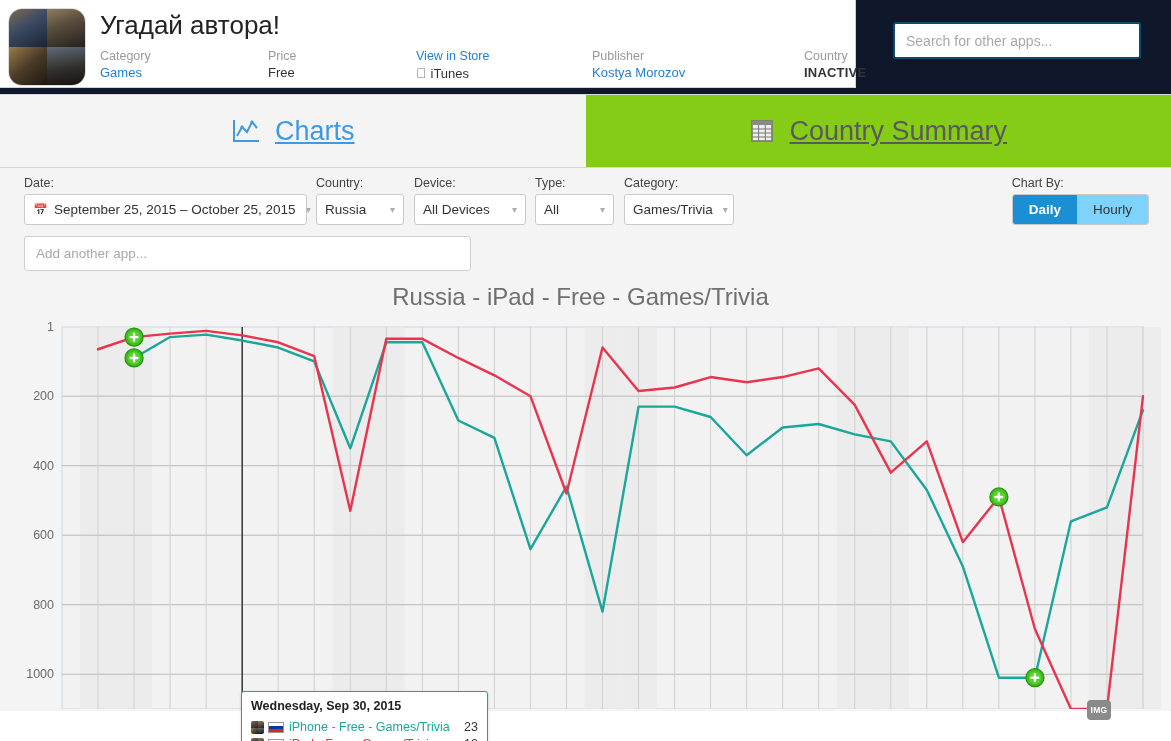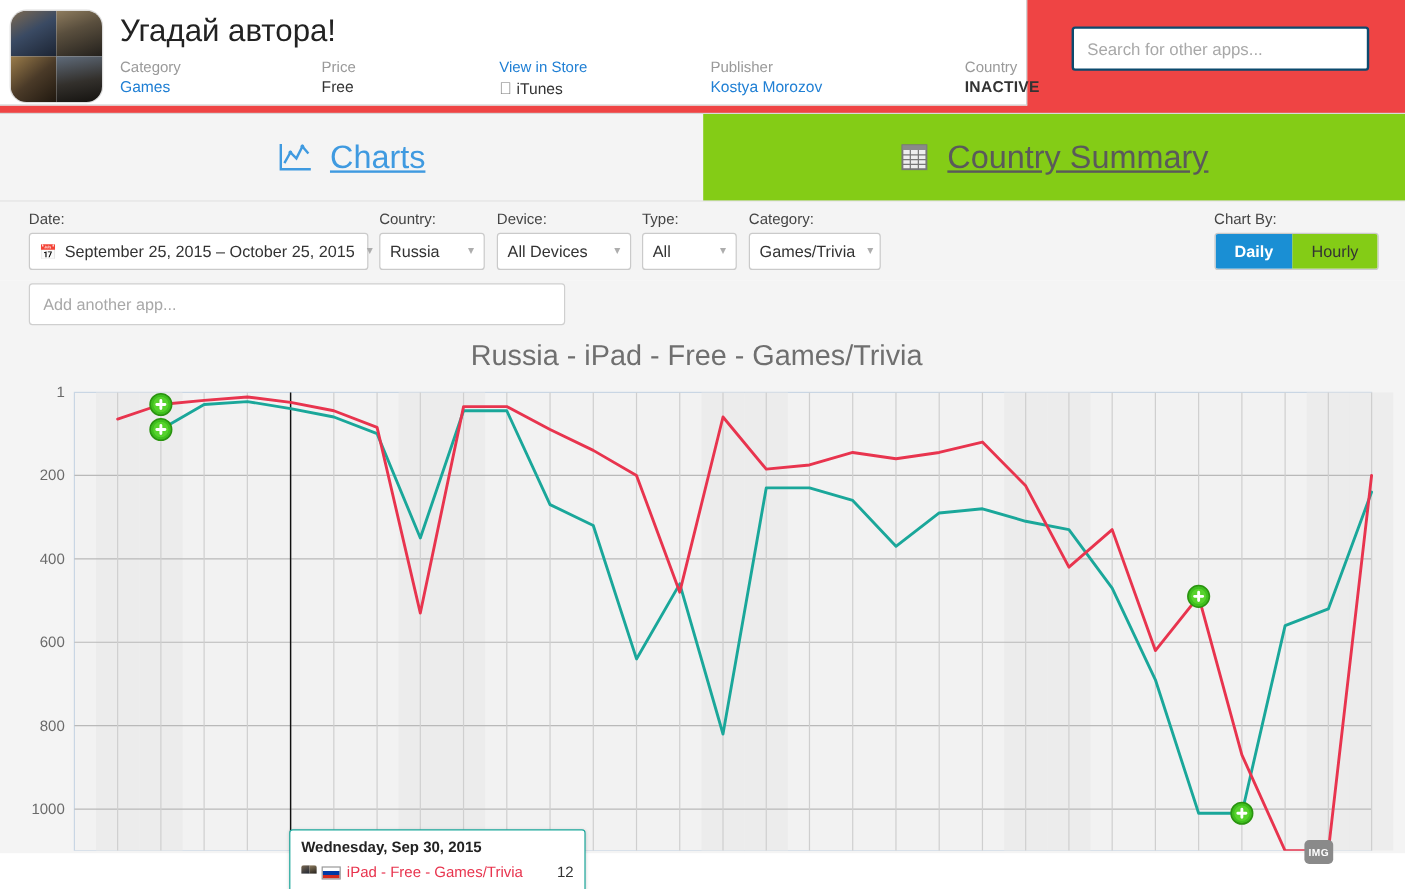--- a/index.html
+++ b/index.html
@@ -9,21 +9,21 @@
     overflow: hidden;
     background: #ffffff;
     font-family: "Liberation Sans", sans-serif;
     -webkit-font-smoothing: antialiased;
   }
 
   
   .app-header-wrap {
     position: relative;
     height: 95px;
-    background: #ef4444;
+    background: #0f172a;
     border-bottom: 1px solid #d8d8d8;
   }
   .app-card {
     position: absolute;
     left: 0; top: 0;
     width: 856px; height: 88px;
     background: #ffffff;
     border-right: 1px solid #d2d2d2;
     border-bottom: 1px solid #d2d2d2;
     display: flex;
@@ -171,21 +171,21 @@
   }
   .seg button {
     border: none;
     font-size: 13.5px;
     padding: 0 16px;
     cursor: pointer;
     font-family: "Liberation Sans", sans-serif;
     height: 100%;
   }
   .seg .on  { background: #1a8fd4; color: #fff; font-weight: bold; }
-  .seg .off { background: #84cc16; color: #333; }
+  .seg .off { background: #7dd3fc; color: #333; }
 
   
   .addapp-wrap {
     background: #f4f4f4;
     padding: 2px 0 0 24px;
     height: 46px;
   }
   .addapp {
     width: 447px; height: 35px;
     border: 1px solid #cfcfcf;
@@ -505,20 +505,31 @@
           <circle cx="1034.9" cy="353.7170154686078" r="6.4" fill="#56d22c"></circle>
           <path d="M1031.5,353.7170154686078 h6.8 M1034.9,350.31701546860785 v6.8" stroke="#fff" stroke-width="2.4" stroke-linecap="round"></path>
         </g>
       </svg>
 
     <div class="img-badge">IMG</div>
 
     <div class="tooltip">
       <div class="tt-title">Wednesday, Sep 30, 2015</div>
 
+      <div class="tt-row">
+        <span class="tt-appicon">
+          <span class="q1" style="background:linear-gradient(150deg,#7d6a52,#1c2433)"></span>
+          <span class="q2" style="background:linear-gradient(160deg,#8e7c5e,#23201c)"></span>
+          <span class="q3" style="background:linear-gradient(140deg,#9a7c4a,#20180f)"></span>
+          <span class="q4" style="background:linear-gradient(170deg,#5f6b7a,#14120f)"></span>
+        </span>
+        <span class="tt-flag"></span>
+        <span class="tt-name teal">iPhone - Free - Games/Trivia</span>
+        <span class="tt-val">23</span>
+      </div>
 
       <div class="tt-row">
         <span class="tt-appicon">
           <span class="q1" style="background:linear-gradient(150deg,#7d6a52,#1c2433)"></span>
           <span class="q2" style="background:linear-gradient(160deg,#8e7c5e,#23201c)"></span>
 
         </span>
         <span class="tt-flag"></span>
         <span class="tt-name red">iPad - Free - Games/Trivia</span>
         <span class="tt-val">12</span>

